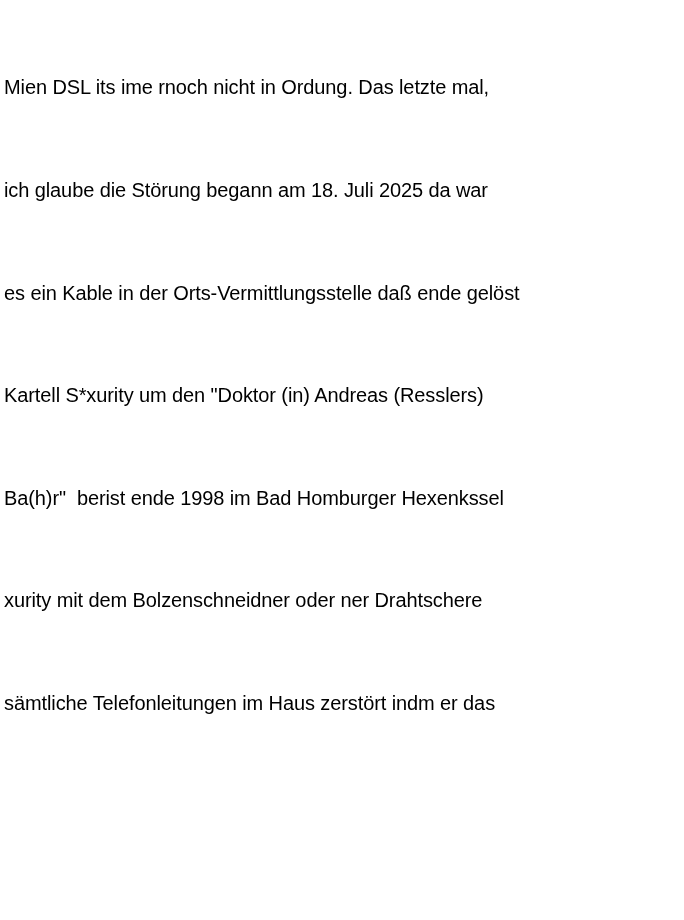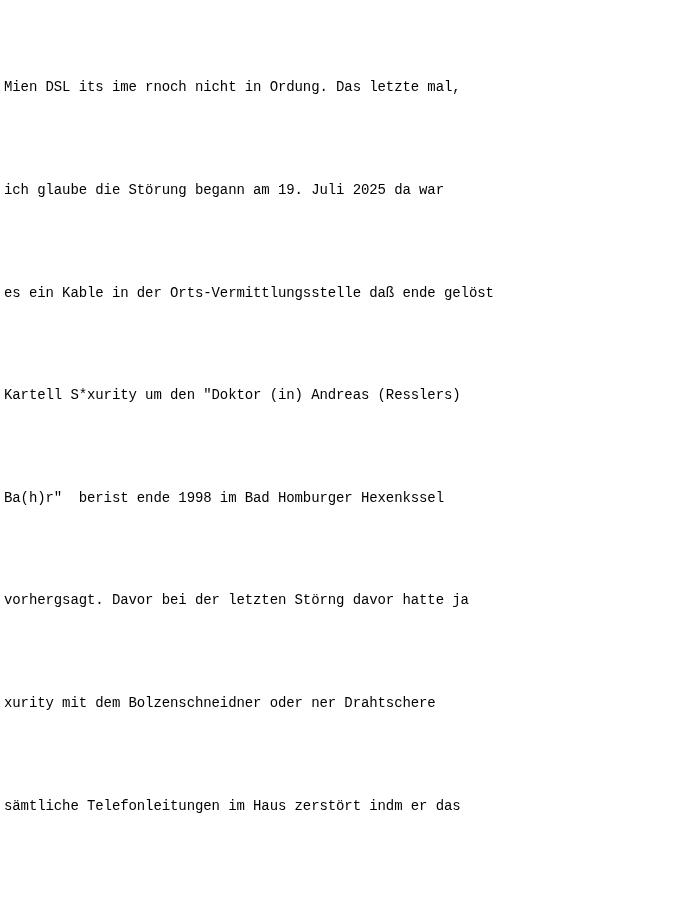--- a/index.html
+++ b/index.html
@@ -25,37 +25,36 @@
     font-size: 19.6px;
     line-height: 34.2px;
     color: #000000;
     letter-spacing: -0.1px;
     white-space: pre-wrap;
     word-break: normal;
   }
   .line {
     display: block;
     white-space: pre;
-    font-family: Liberation Mono, monospace;
-    font-size: 14px;
+    font-family: Liberation Sans, sans-serif;
+    font-size: 20px;
     line-height: 34.2px;
     color: #000000;
   }
 </style>
 </head>
 <body>
 
 <div id="page">
   <div class="text-body">
     <span class="line">Mien DSL its ime rnoch nicht in Ordung. Das letzte mal,</span>
-    <span class="line">ich glaube die Störung begann am 19. Juli 2025 da war</span>
+    <span class="line">ich glaube die Störung begann am 18. Juli 2025 da war</span>
     <span class="line">es ein Kable in der Orts-Vermittlungsstelle daß ende gelöst</span>
     <span class="line">Kartell S*xurity um den "Doktor (in) Andreas (Resslers)</span>
     <span class="line">Ba(h)r"  berist ende 1998 im Bad Homburger Hexenkssel</span>
-    <span class="line">vorhergsagt. Davor bei der letzten Störng davor hatte ja</span>
     <span class="line">xurity mit dem Bolzenschneidner oder ner Drahtschere</span>
     <span class="line">sämtliche Telefonleitungen im Haus zerstört indm er das</span>
     
     
     
     
     
     
     
     

